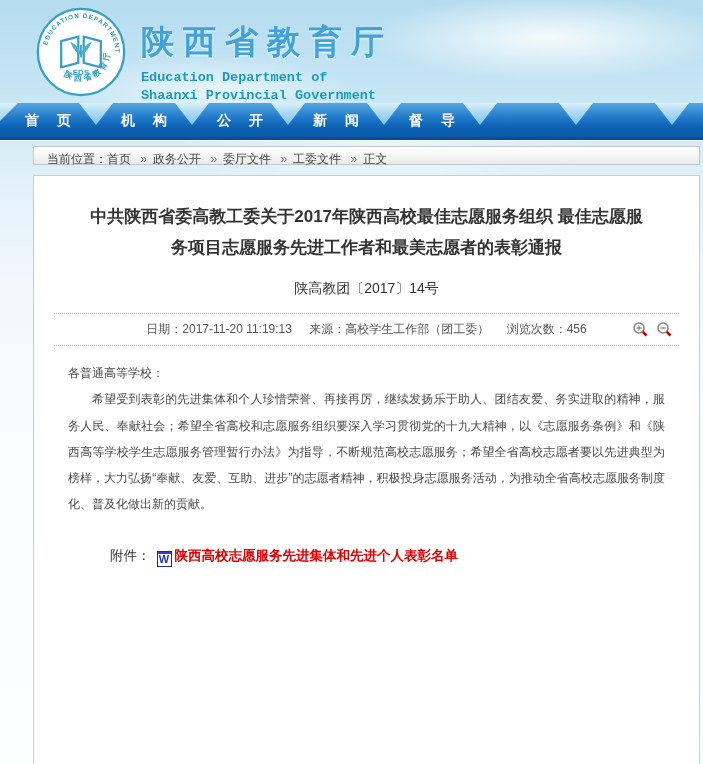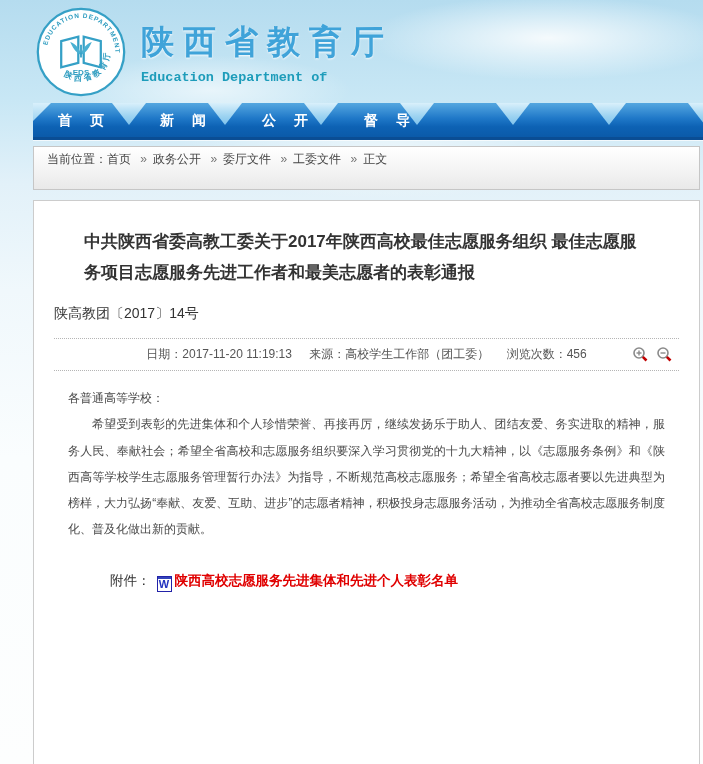--- a/index.html
+++ b/index.html
@@ -19,63 +19,62 @@
   .titleblock { position: absolute; left: 141px; top: 20px; }
   .title-cn {
     font-size: 33px; font-weight: bold; color: #3fa3d9;
     letter-spacing: 9px; text-shadow: 0 1px 2px rgba(255,255,255,.9);
     font-family: "Liberation Serif", "DejaVu Serif", serif;
   }
   .title-en { margin-top: 4px; font-size: 13.5px; font-weight: bold; color: #1d9cba; line-height: 1.3; font-family: Liberation Mono, monospace; }
 
   
   .nav {
-    position: relative; margin-left: 33px; height: 37px;
+    position: relative; height: 37px;
     background: linear-gradient(180deg, #55a7e0 0%, #1f78c8 45%, #0d62b4 70%, #0b5aa9 100%);
     border-bottom: 3px solid #0a4d94;
     box-shadow: 0 1px 0 rgba(255,255,255,.7);
     display: flex;
-    gap: 6px;
   }
   .nav-tab {
     flex: 0 0 96px; text-align: center; color: #fff; font-weight: bold;
     font-size: 14px; letter-spacing: 7px; padding-top: 9px; cursor: pointer;
     position: relative; z-index: 2; text-indent: 7px;
   }
   .nav-divider {
     position: absolute; top: 0; width: 34px; height: 22px; z-index: 1;
     background: linear-gradient(180deg, #d9f0fb 0%, #9dd3f1 60%, #7ec2ec 100%);
     clip-path: polygon(0 0, 100% 0, 50% 100%);
   }
   .nav-corner {
     position: absolute; top: 0; left: 0; width: 18px; height: 18px; z-index: 1;
     background: linear-gradient(180deg, #d9f0fb 0%, #9dd3f1 100%);
     clip-path: polygon(0 0, 100% 0, 0 100%);
   }
 
   
   .breadcrumb {
-    margin: 6px 3px 0 33px; height: 44px; line-height: 25px;
+    margin: 6px 3px 0 33px; height: 19px; line-height: 25px;
     background: linear-gradient(180deg, #ffffff 0%, #f4f4f4 55%, #e9e9e9 100%);
     border: 1px solid #c6c6c6; font-size: 12px; color: #444;
     padding-left: 13px; white-space: nowrap;
   }
   .breadcrumb .sep { color: #777; margin: 0 6px; }
   .breadcrumb a { color: #444; text-decoration: none; cursor: pointer; }
 
   
   .article {
     margin: 10px 3px 0 33px; background: #fff; border: 1px solid #cccccc;
     height: 600px; padding: 12px 20px 0 20px;
   }
   .art-title {
-    margin: 14px 30px 0 30px; font-size: 17px;
+    margin: 14px 30px 0 30px; text-align: center; font-size: 17px;
     font-weight: bold; color: #333; line-height: 1.8;
   }
-  .doc-number { margin-top: 17px; font-size: 14px; color: #333; }
+  .doc-number { margin-top: 17px; text-align: center; font-size: 14px; color: #333; }
   .meta-row {
     margin-top: 15px; border-top: 1px dotted #b5b5b5; border-bottom: 1px dotted #b5b5b5;
     padding: 7px 0; text-align: center; font-size: 12px; color: #555; position: relative;
   }
   .meta-row .grp { margin: 0 7px; }
   .meta-icons { position: absolute; right: 6px; top: 7px; }
   .zoom-btn { display: inline-block; width: 17px; height: 17px; margin-left: 4px; cursor: pointer; }
 
   .body-text { padding: 14px 14px 0 14px; font-size: 12px; color: #4a4a4a; line-height: 2.18; text-align: justify; }
   .body-text p.indent { text-indent: 2em; }
@@ -109,29 +108,31 @@
     <path d="M72 38 L53 33 L53 62 L72 67 Z" fill="none" stroke="#35a0c6" stroke-width="2.5"></path>
     <path d="M50 52 C47 44 42 40 38 39 C42 48 46 52 50 53 Z" fill="#49b0d2"></path>
     <path d="M50 52 C53 44 58 40 62 39 C58 48 54 52 50 53 Z" fill="#49b0d2"></path>
     <line x1="50" y1="42" x2="50" y2="56" stroke="#35a0c6" stroke-width="2"></line>
     <text x="50" y="76" font-size="9" fill="#2f9dc0" font-weight="bold" text-anchor="middle">EDS</text>
   </svg>
   <div class="titleblock">
     <div class="title-cn">陕西省教育厅</div>
     <div class="title-en">
       <div>Education Department of</div>
+      <div>Shaanxi Provincial Government</div>
     </div>
   </div>
 </div>
 
 <div class="nav">
   <div class="nav-corner"></div>
   <div class="nav-tab">首 页</div>
+  <div class="nav-tab">机 构</div>
+  <div class="nav-tab">公 开</div>
   <div class="nav-tab">新 闻</div>
-  <div class="nav-tab">公 开</div>
   <div class="nav-tab">督 导</div>
   <div class="nav-divider" style="left:79px"></div>
   <div class="nav-divider" style="left:175px"></div>
   <div class="nav-divider" style="left:271px"></div>
   <div class="nav-divider" style="left:367px"></div>
   <div class="nav-divider" style="left:463px"></div>
   <div class="nav-divider" style="left:559px"></div>
   <div class="nav-divider" style="left:655px"></div>
 </div>
 

